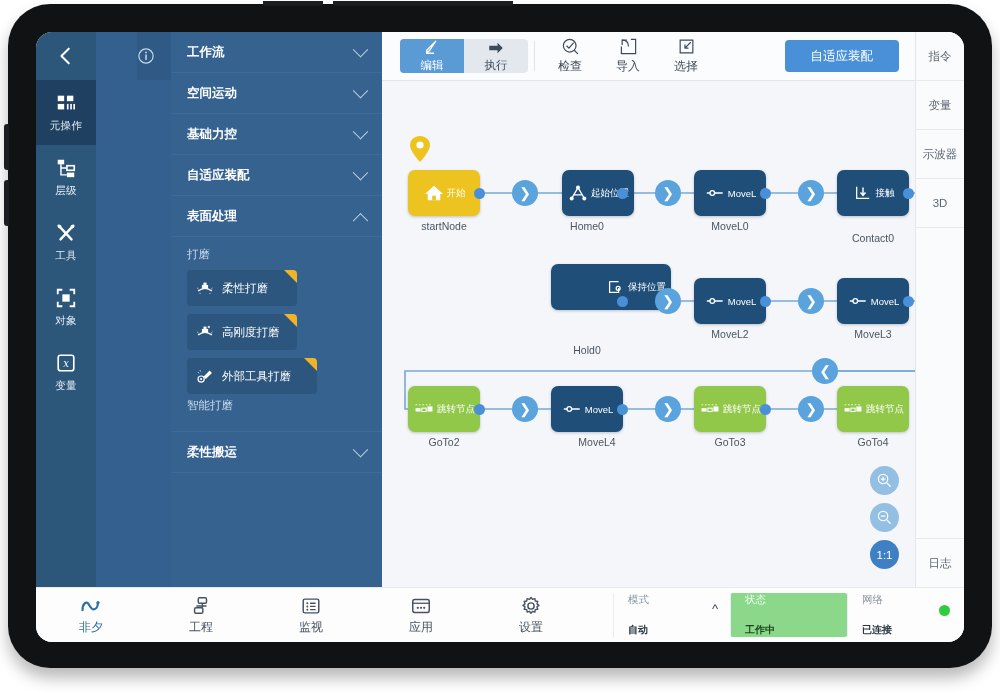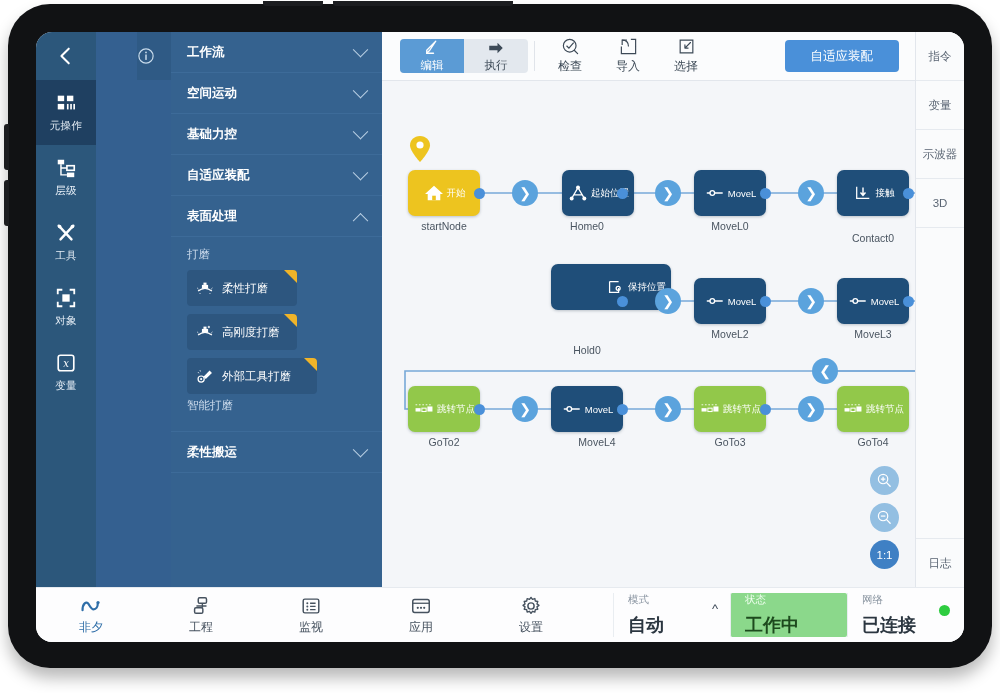--- a/index.html
+++ b/index.html
@@ -105,21 +105,21 @@
   
   #bottom{height:54px;background:#fdfdfe;display:flex;align-items:center;border-top:1px solid #e6eaef;}
   .nav{width:110px;height:54px;display:flex;flex-direction:column;align-items:center;justify-content:center;gap:2px;
        font-size:12px;color:#46525f;cursor:pointer;}
   .nav.active{color:#2f6ea8;}
   .nav-ico{width:22px;height:22px;}
   .status-wrap{margin-left:auto;display:flex;height:44px;align-items:stretch;}
   .stat{display:flex;flex-direction:column;justify-content:space-between;padding:0 14px;min-width:88px;gap:4px;
         border-left:1px solid #e9edf1;position:relative;cursor:pointer;}
   .stat .k{font-size:10.5px;color:#8a95a1;}
-  .stat .v{font-size:18px;color:#2b3640;font-weight:bold;}
+  .stat .v{font-size:10px;color:#2b3640;font-weight:bold;}
   .stat.ok{background:#8bd88b;border-radius:2px;}
   .stat.ok .k{color:#f0fff0;}
   .stat.ok .v{color:#1d4a1d;}
   .caret{position:absolute;right:12px;top:8px;color:#3c4857;font-size:13px;}
   .dot{position:absolute;right:14px;top:12px;width:11px;height:11px;border-radius:50%;background:#2ecc40;}
 </style>
 </head>
 <body>
 
 <div id="device">

